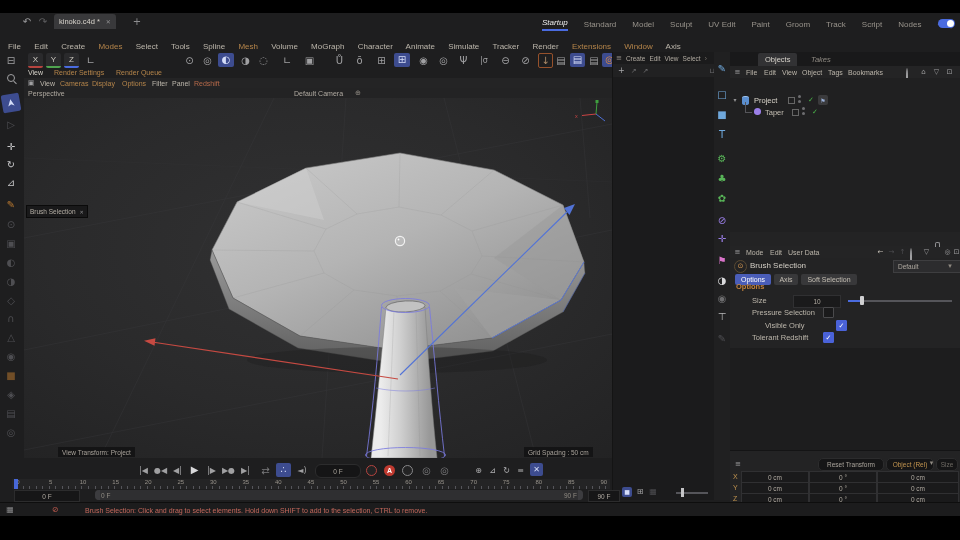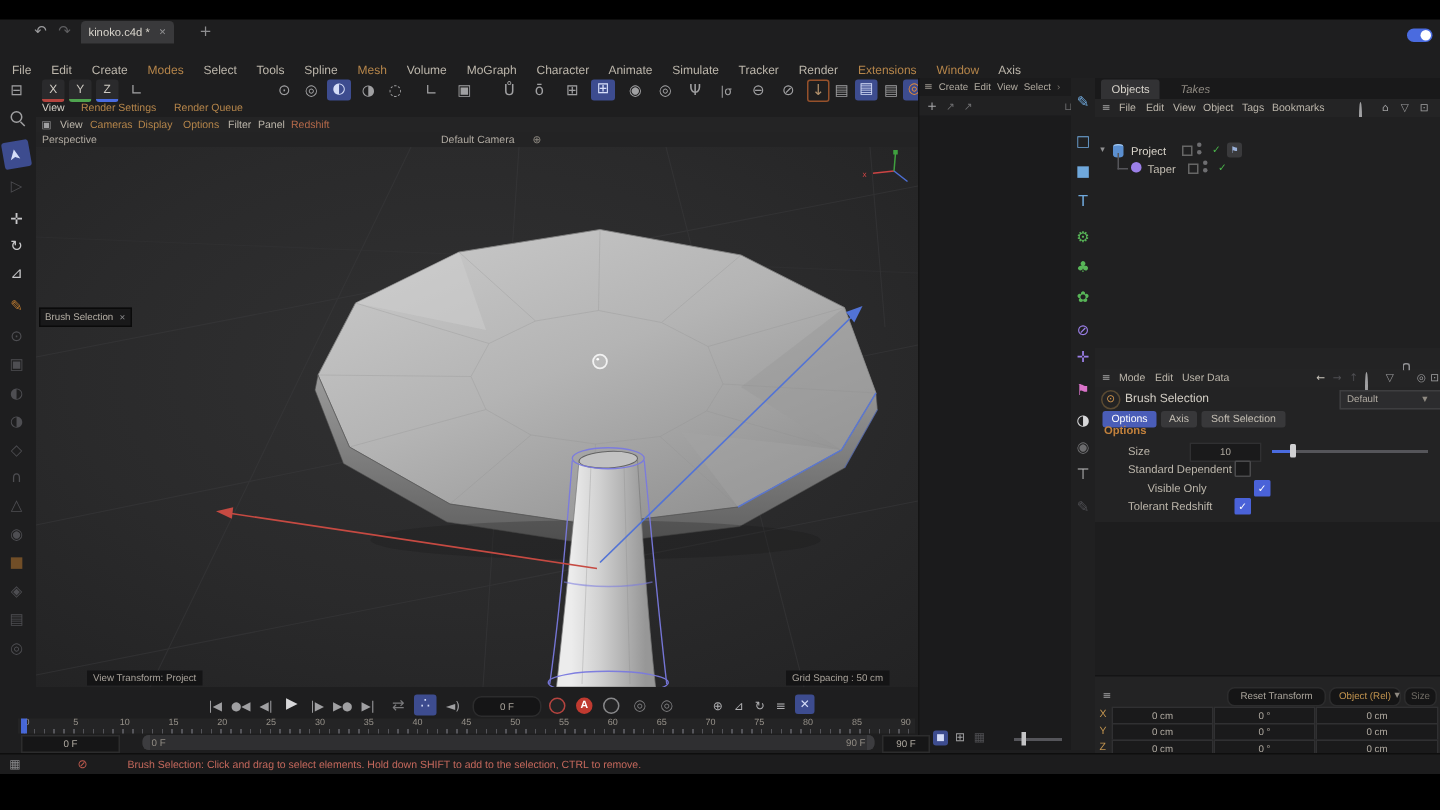--- a/index.html
+++ b/index.html
@@ -19,21 +19,21 @@
   .menurow span{margin-right:11px;}
   .lt{font-size:8px;color:#98938b;margin-right:16px;white-space:nowrap;}
   .lt-active{color:#ececec;font-style:italic;border-bottom:2px solid #4a6bdf;padding-bottom:2px;}
   .doctab{position:absolute;background:#39393b;border-radius:3px 3px 0 0;display:flex;align-items:center;
           padding:0 5px;height:15px;font-size:7.5px;color:#d8d4cc;gap:6px;}
   .axisbtn{position:absolute;width:15px;height:13px;background:#2a2a2c;border-radius:2px;color:#cfcbc3;
            font-size:8px;display:flex;align-items:center;justify-content:center;border-bottom:2px solid;}
   .panel{position:absolute;background:#232324;}
   .tabrow{position:absolute;background:#19191a;}
   .ptab{position:absolute;height:13px;display:flex;align-items:center;padding:0 7px;font-size:7.5px;
-        background:#323234;color:#d8d4cc;border-radius:2px 2px 0 0;}
+        background:#323234;color:#d8d4cc;border-radius:2px 2px 0 0;margin-left:24px;}
   .ptab.off{background:transparent;color:#8f8a82;}
   .vbox{position:absolute;background:#1a1a1b;border:1px solid #303032;color:#b0aaa1;font-size:6.5px;
         display:flex;align-items:center;justify-content:center;}
   .pill{position:absolute;height:11px;border-radius:2px;background:#38383a;color:#c5bfb4;font-size:7px;
         display:flex;align-items:center;justify-content:center;}
   .pill.on{background:#4a5db8;color:#fff;}
   .chk{position:absolute;width:9px;height:9px;border:1px solid #4a4a4c;background:#1a1a1b;border-radius:1px;
        display:flex;align-items:center;justify-content:center;font-size:7px;color:#fff;font-family:"DejaVu Sans",sans-serif;}
   .chk.on{background:#4a62d8;border-color:#4a62d8;}
   .tround{position:absolute;background:#151516;border:1px solid #2c2c2d;border-radius:5px;color:#aaa49b;
@@ -65,20 +65,35 @@
   <div class="uibg"></div>
 
   <span class="ic" style="left:20px;top:16px;width:14px;height:12px;color:#9a9a9c;">↶</span>
   <span class="ic" style="left:36px;top:16px;width:14px;height:12px;color:#5e5e60;">↷</span>
   <div class="doctab" style="left:54px;top:14px;">
     <span>kinoko.c4d *</span>
     <span style="color:#909092;font-size:6px;font-family:'DejaVu Sans',sans-serif;">✕</span>
   </div>
   <span class="ic" style="left:131px;top:16px;width:12px;height:12px;color:#8d8d8f;">+</span>
 
+  <div class="ab" style="left:542px;top:17px;width:416px;height:14px;display:flex;align-items:center;">
+    <span class="lt lt-active">Startup</span>
+    <span class="lt">Standard</span>
+    <span class="lt">Model</span>
+    <span class="lt">Sculpt</span>
+    <span class="lt">UV Edit</span>
+    <span class="lt">Paint</span>
+    <span class="lt">Groom</span>
+    <span class="lt">Track</span>
+    <span class="lt">Script</span>
+    <span class="lt">Nodes</span>
+    <span class="lt" style="color:#b5b0a8;margin-right:8px;">+</span>
+    <span class="lt" style="color:#55555a;margin-right:8px;">|</span>
+
+  </div>
   <span class="togglep" style="left:938px;top:19px;"></span>
 
   <div class="txt menurow" style="left:8px;top:43px;">
     <span>File</span>
     <span>Edit</span>
     <span>Create</span>
     <span class="amb">Modes</span>
     <span>Select</span>
     <span>Tools</span>
     <span>Spline</span>
@@ -386,21 +401,21 @@
     <div class="ab" style="left:0;top:243px;width:230px;height:12px;">
       <span class="txt" style="left:22px;top:2px;font-size:7.5px;">Size</span>
       <span class="vbox" style="left:63px;top:0;width:46px;height:11px;">
           <span>10</span>
         </span>
       <div class="ab" style="left:118px;top:5px;width:104px;height:1.5px;background:#55555a;"></div>
       <div class="ab" style="left:118px;top:5px;width:14px;height:1.5px;background:#4a6bdf;"></div>
       <div class="ab" style="left:130px;top:1px;width:4px;height:9px;background:#d0d0d2;border-radius:1px;"></div>
     </div>
     <div class="ab" style="left:0;top:255px;width:230px;height:12px;">
-      <span class="txt" style="left:22px;top:2px;font-size:7.5px;">Standard Dependent</span>
+      <span class="txt" style="left:22px;top:2px;font-size:7.5px;">Pressure Selection</span>
       <span class="chk" style="left:93px;top:0;"></span>
     </div>
     <div class="ab" style="left:13px;top:268px;width:230px;height:12px;">
       <span class="txt" style="left:22px;top:2px;font-size:7.5px;">Visible Only</span>
       <span class="chk on" style="left:93px;top:0;">✓</span>
     </div>
     <div class="ab" style="left:0;top:280px;width:230px;height:12px;">
       <span class="txt" style="left:22px;top:2px;font-size:7.5px;">Tolerant Redshift</span>
       <span class="chk on" style="left:93px;top:0;">✓</span>
     </div>

